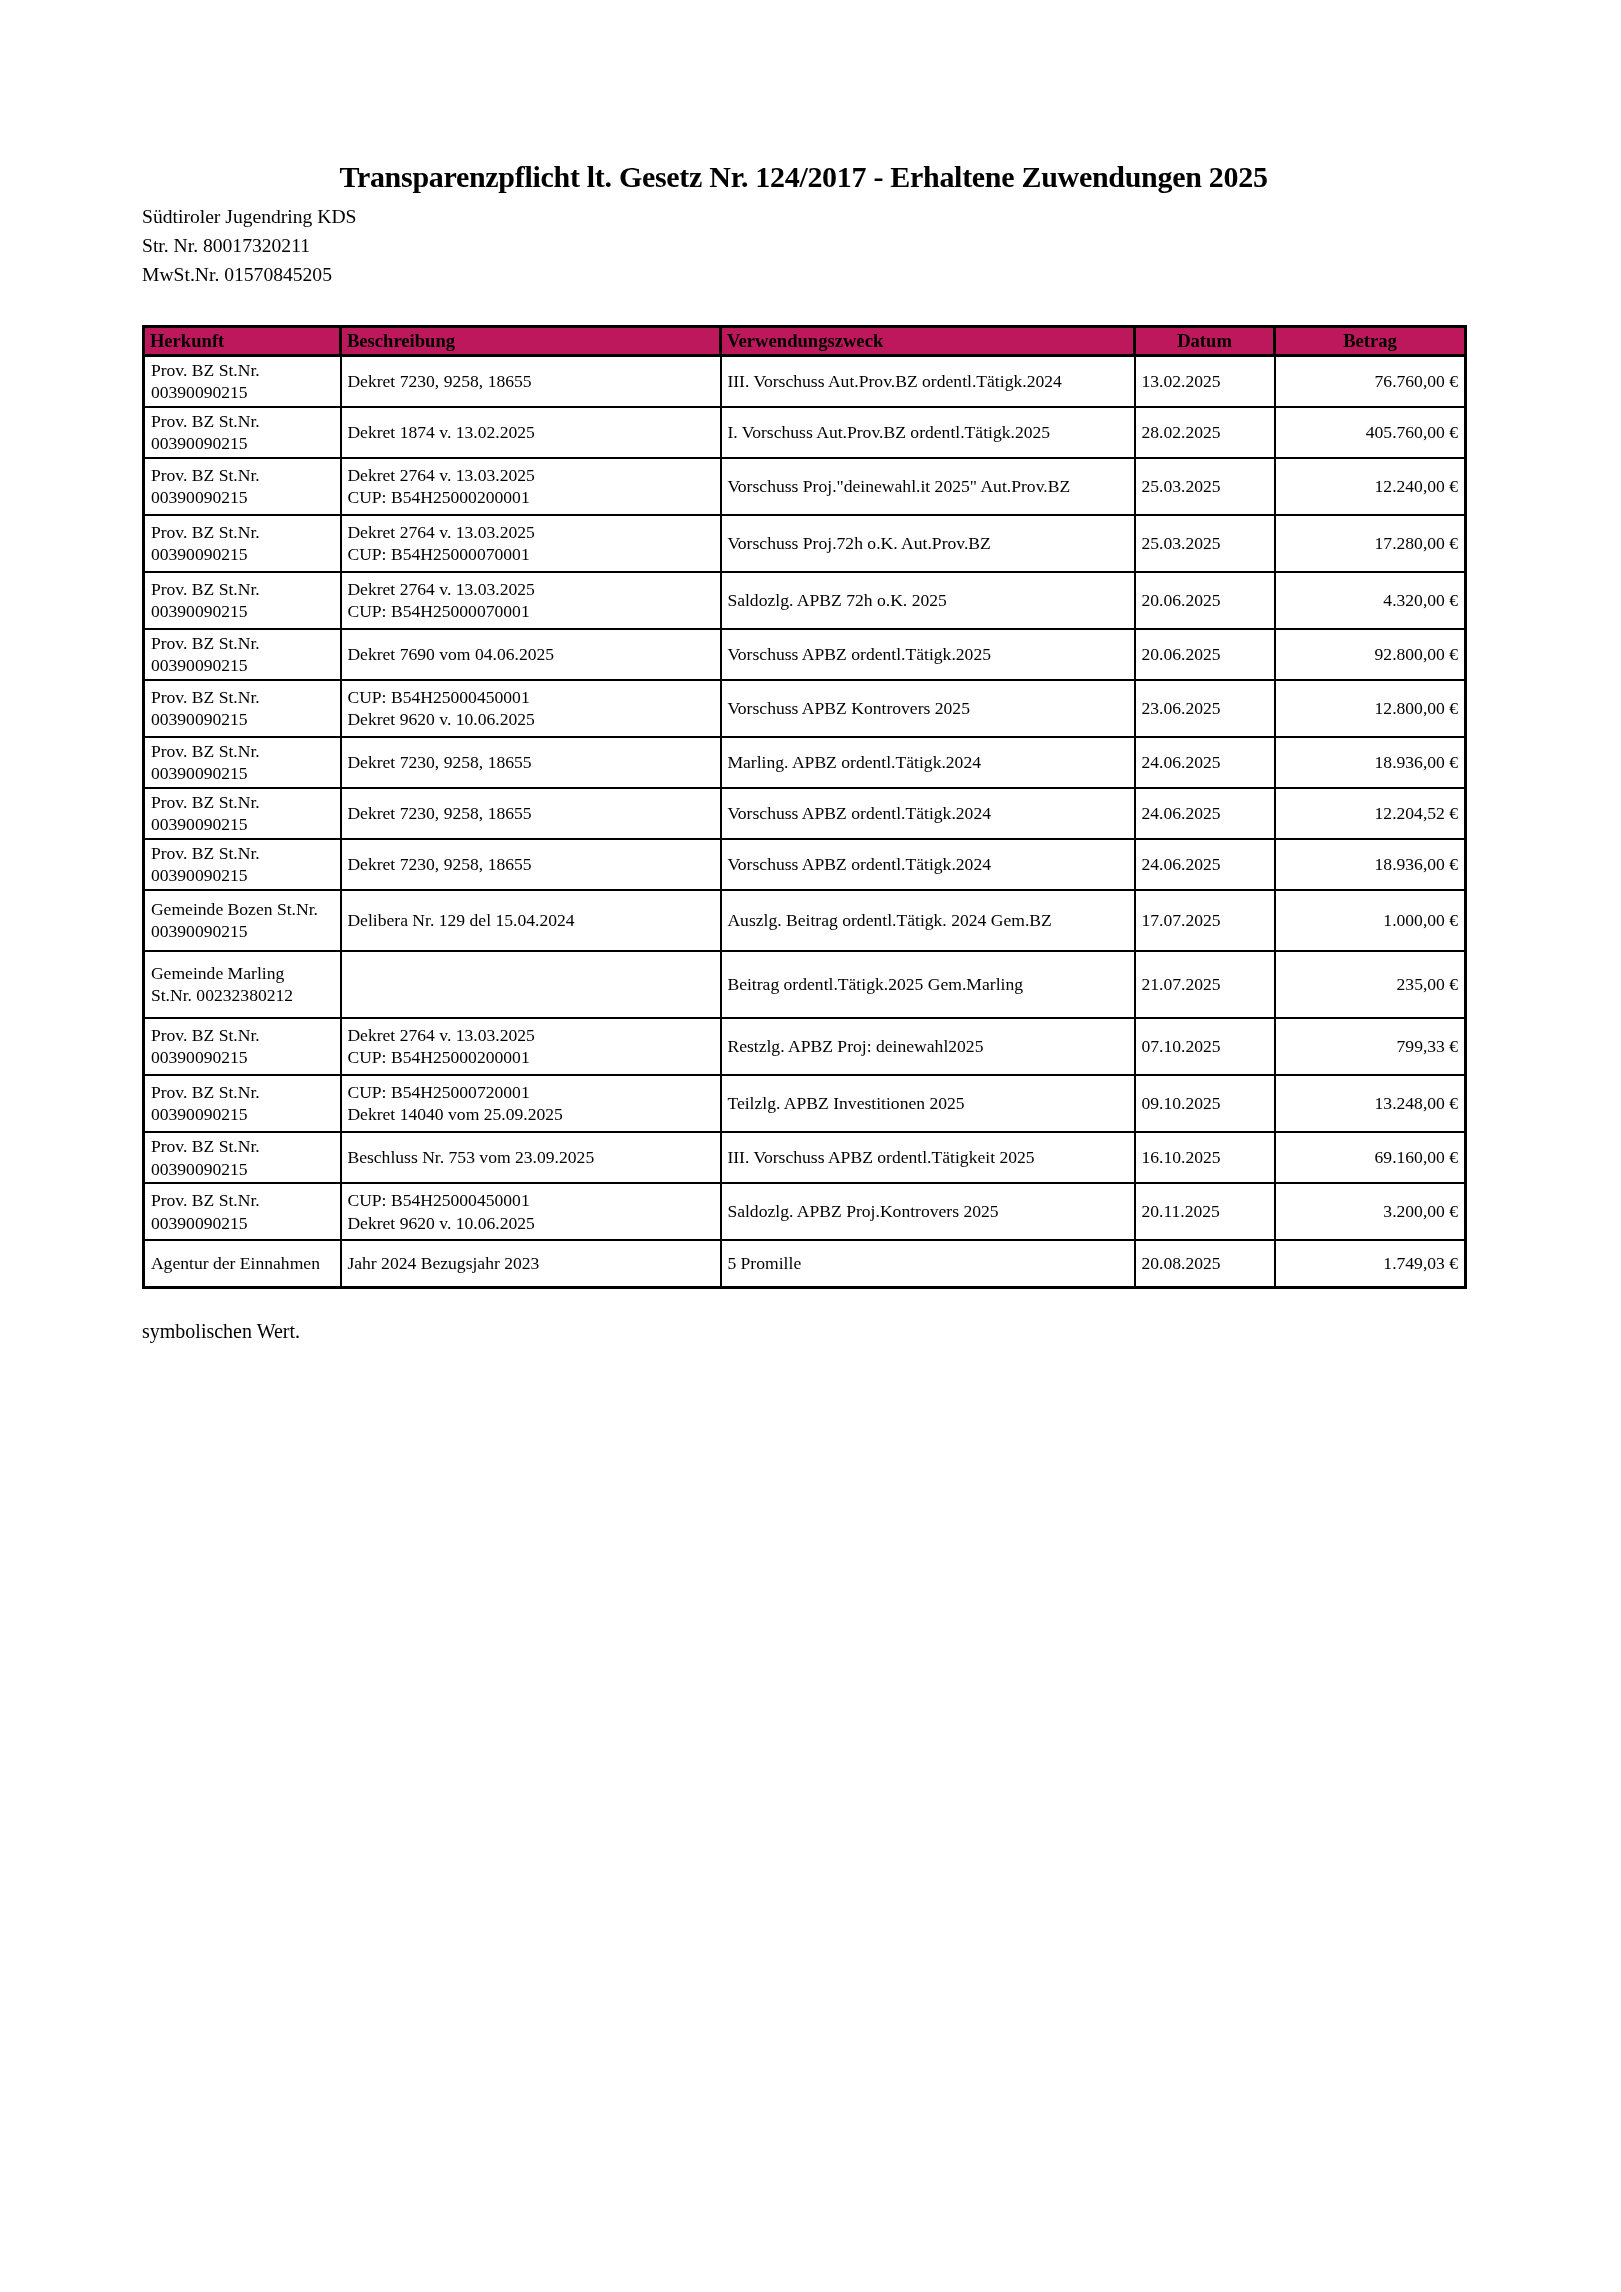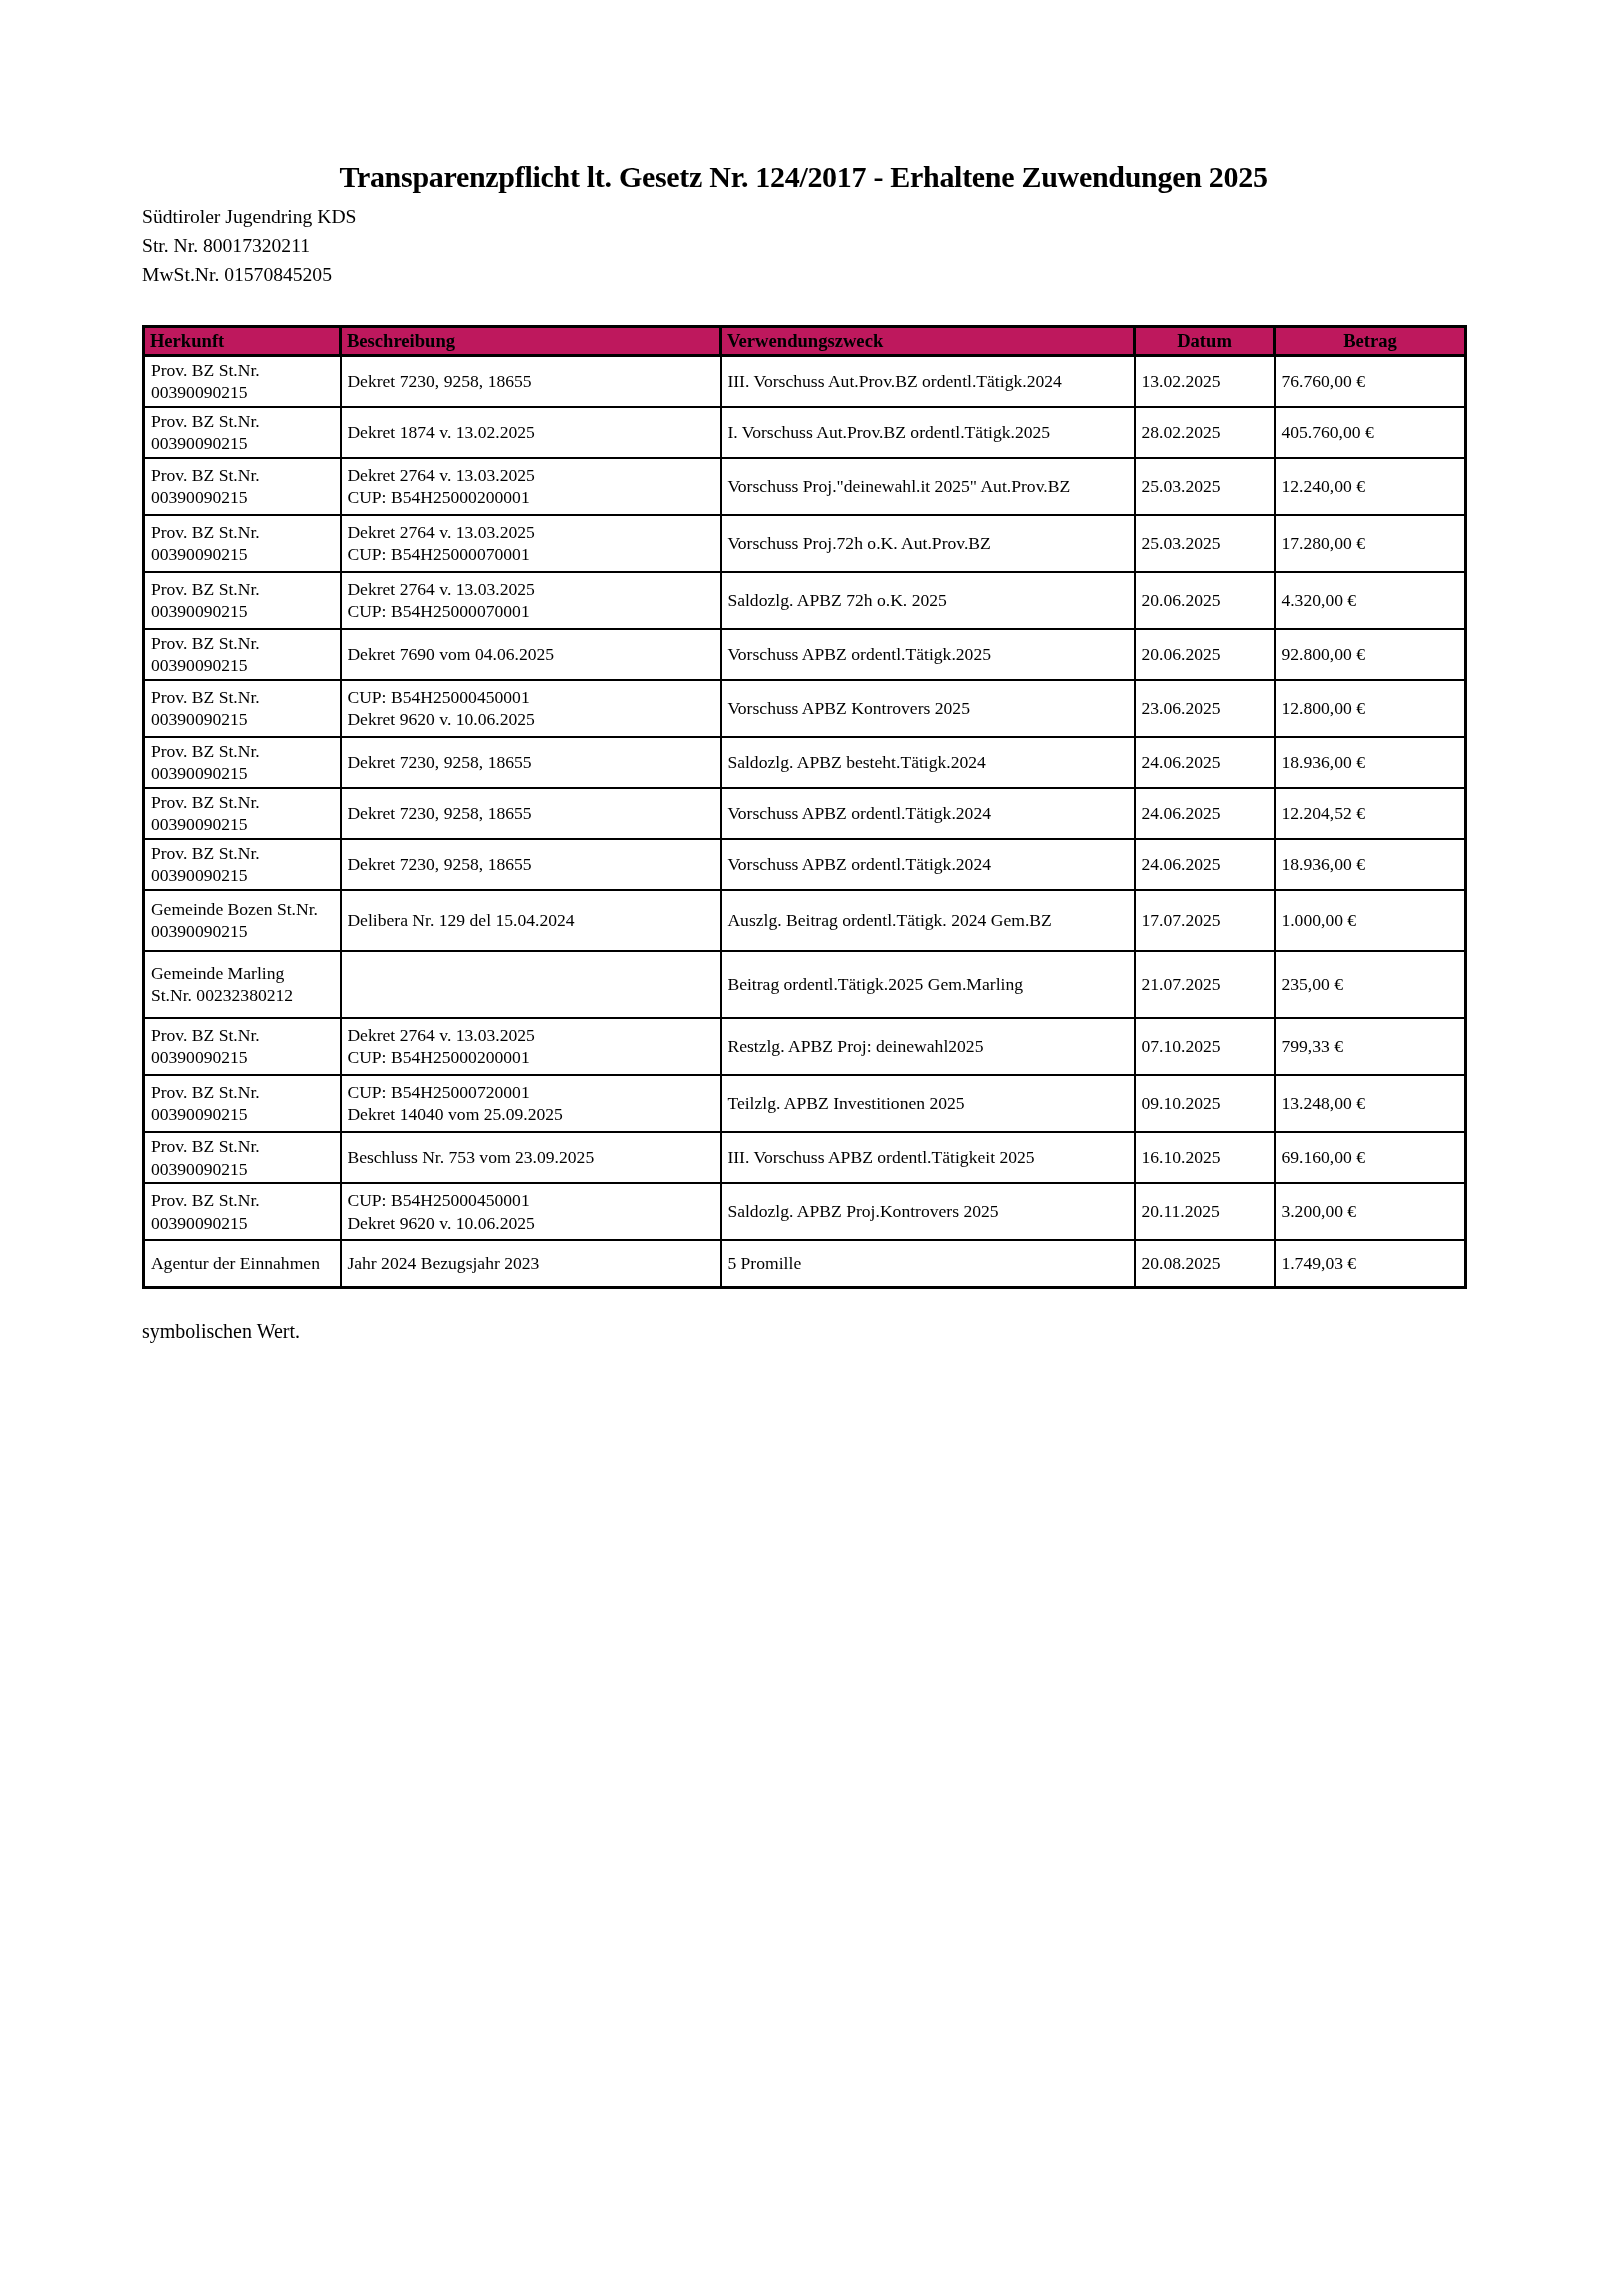--- a/index.html
+++ b/index.html
@@ -37,21 +37,21 @@
     text-align: left;
   }
   table.grants th.th-center { text-align: center; }
   table.grants td {
     border: 2.9px solid #000;
     padding: 2px 5.9px;
     vertical-align: middle;
     line-height: 1.28;
     overflow: hidden;
   }
-  td.c-betrag { text-align: left; padding-right: 8.8px; }
+  td.c-betrag { text-align: right; padding-right: 8.8px; }
   td.c-datum  { text-align: left; }
 
   
   tbody tr:nth-child(1)  { height: 41px; }
   tbody tr:nth-child(2)  { height: 41px; }
   tbody tr:nth-child(3)  { height: 57px; }
   tbody tr:nth-child(4)  { height: 57px; }
   tbody tr:nth-child(5)  { height: 57px; }
   tbody tr:nth-child(6)  { height: 41px; }
   tbody tr:nth-child(7)  { height: 57px; }
@@ -238,21 +238,21 @@
           </tr>
           <tr>
             <td class="c-herkunft">
               <div>Prov. BZ St.Nr.</div>
               <div>00390090215</div>
             </td>
             <td class="c-beschreibung">
               <div>Dekret 7230, 9258, 18655</div>
             </td>
             <td class="c-zweck">
-              <div>Saldozlg. APBZ besteht.Tätigk.2024</div>
+              <div>Marling. APBZ ordentl.Tätigk.2024</div>
             </td>
             <td class="c-datum">
               <div>24.06.2025</div>
             </td>
             <td class="c-betrag">
               <div>18.936,00 €</div>
             </td>
           </tr>
           <tr>
             <td class="c-herkunft">

